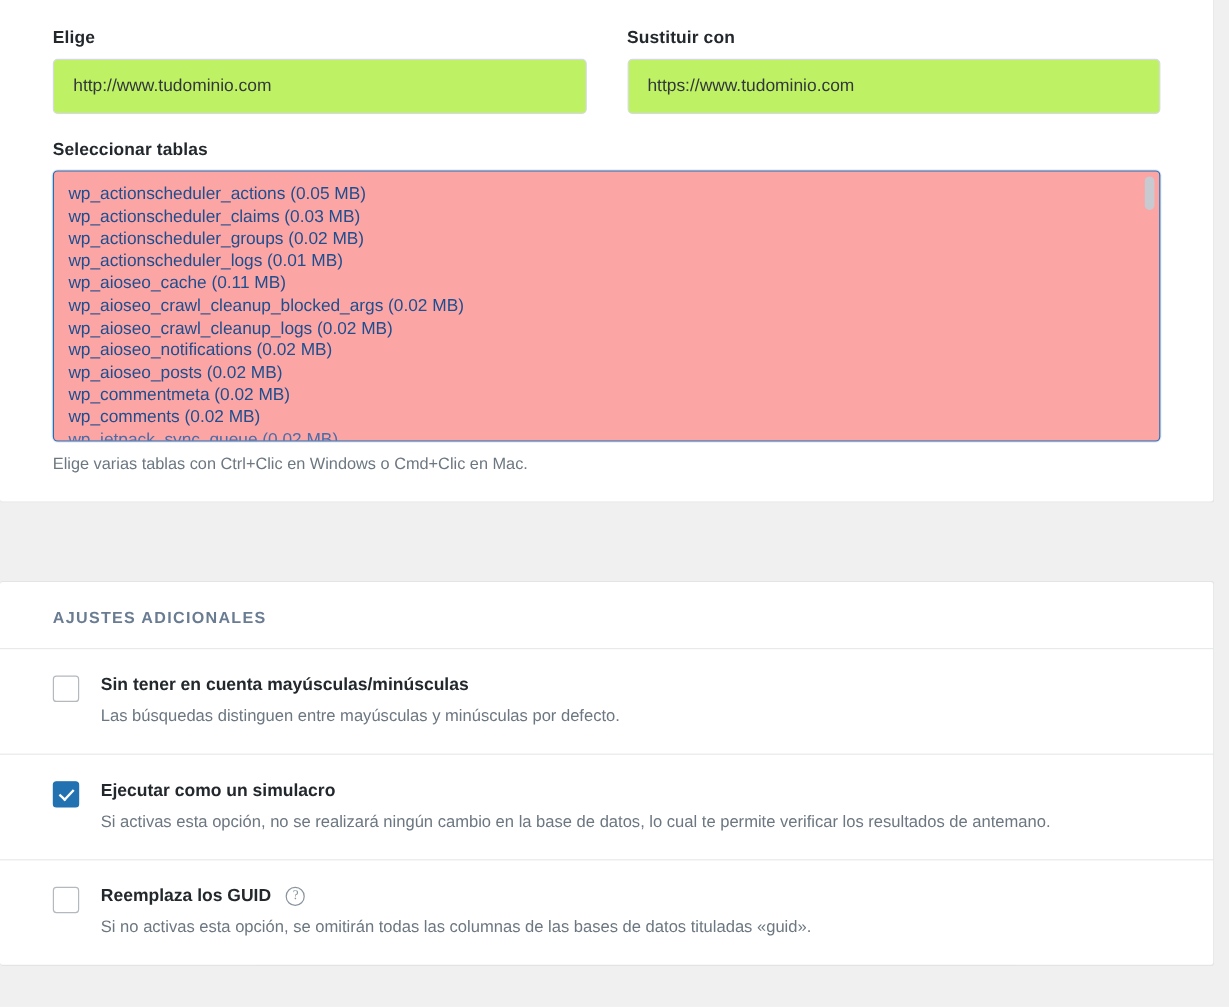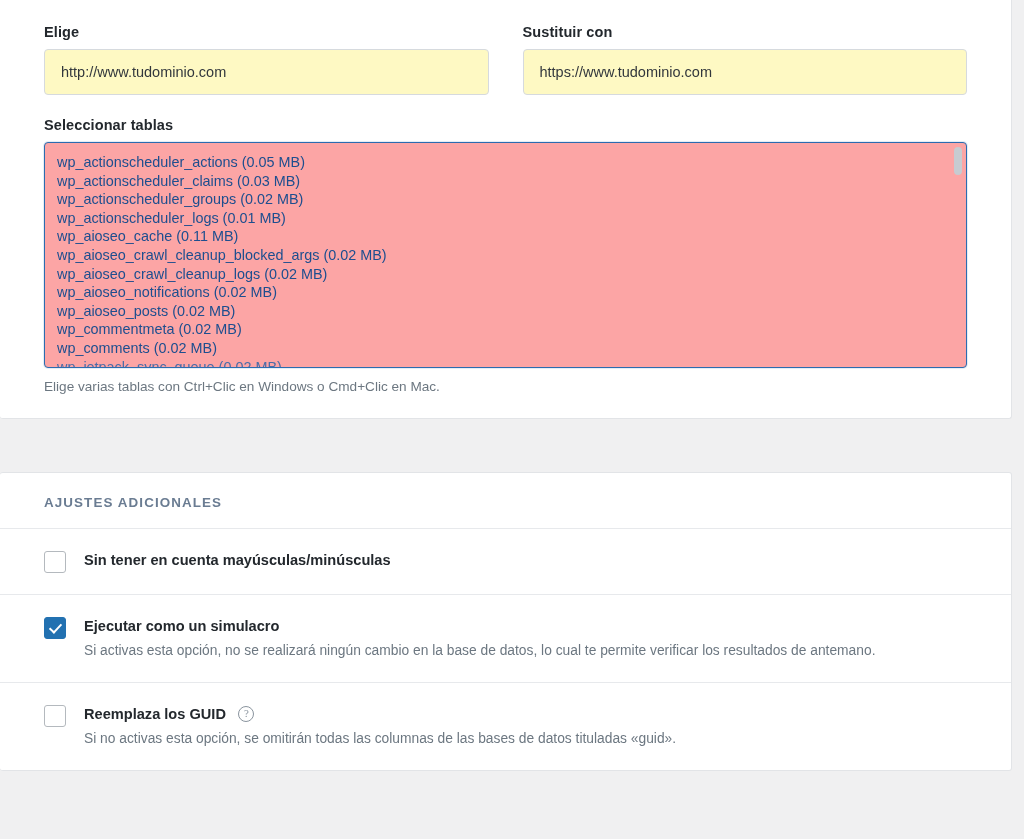--- a/index.html
+++ b/index.html
@@ -53,21 +53,21 @@
     margin-bottom: 9px;
     display: block;
   }
   .text-input {
     display: block;
     width: 100%;
     height: 46px;
     padding: 0 16px;
     font-size: 14.5px;
     color: #32373c;
-    background: #fef9c3;
+    background: #bef264;
     border: 1px solid #d6dade;
     border-radius: 4px;
     font-family: "Liberation Sans", sans-serif;
     outline: none;
   }
   .text-input::placeholder { color: #9aa2ab; }
 
   .tables-block { margin-top: 22px; }
 
   .listbox {
@@ -119,21 +119,21 @@
   .help-text {
     margin-top: 11px;
     font-size: 13.6px;
     color: #6c7781;
   }
 
   
   .card-two {
     position: absolute;
     left: 0px;
-    top: 472px;
+    top: 484px;
     width: 1012px;
     border-left: none;
   }
   .section-title {
     padding: 22px 44px 18px 44px;
     font-size: 13.4px;
     font-weight: bold;
     letter-spacing: 1.1px;
     color: #6a7c92;
     text-transform: uppercase;
@@ -249,20 +249,21 @@
     </div>
   </div>
 
   <div class="card card-two">
     <div class="section-title">Ajustes adicionales</div>
 
     <div class="setting">
       <div class="cb"></div>
       <div class="setting-body">
         <span class="setting-title">Sin tener en cuenta mayúsculas/minúsculas</span>
+        <div class="setting-desc">Las búsquedas distinguen entre mayúsculas y minúsculas por defecto.</div>
       </div>
     </div>
 
     <div class="setting">
       <div class="cb checked"></div>
       <div class="setting-body">
         <span class="setting-title">Ejecutar como un simulacro</span>
         <div class="setting-desc">Si activas esta opción, no se realizará ningún cambio en la base de datos, lo cual te permite verificar los resultados de antemano.</div>
       </div>
     </div>

